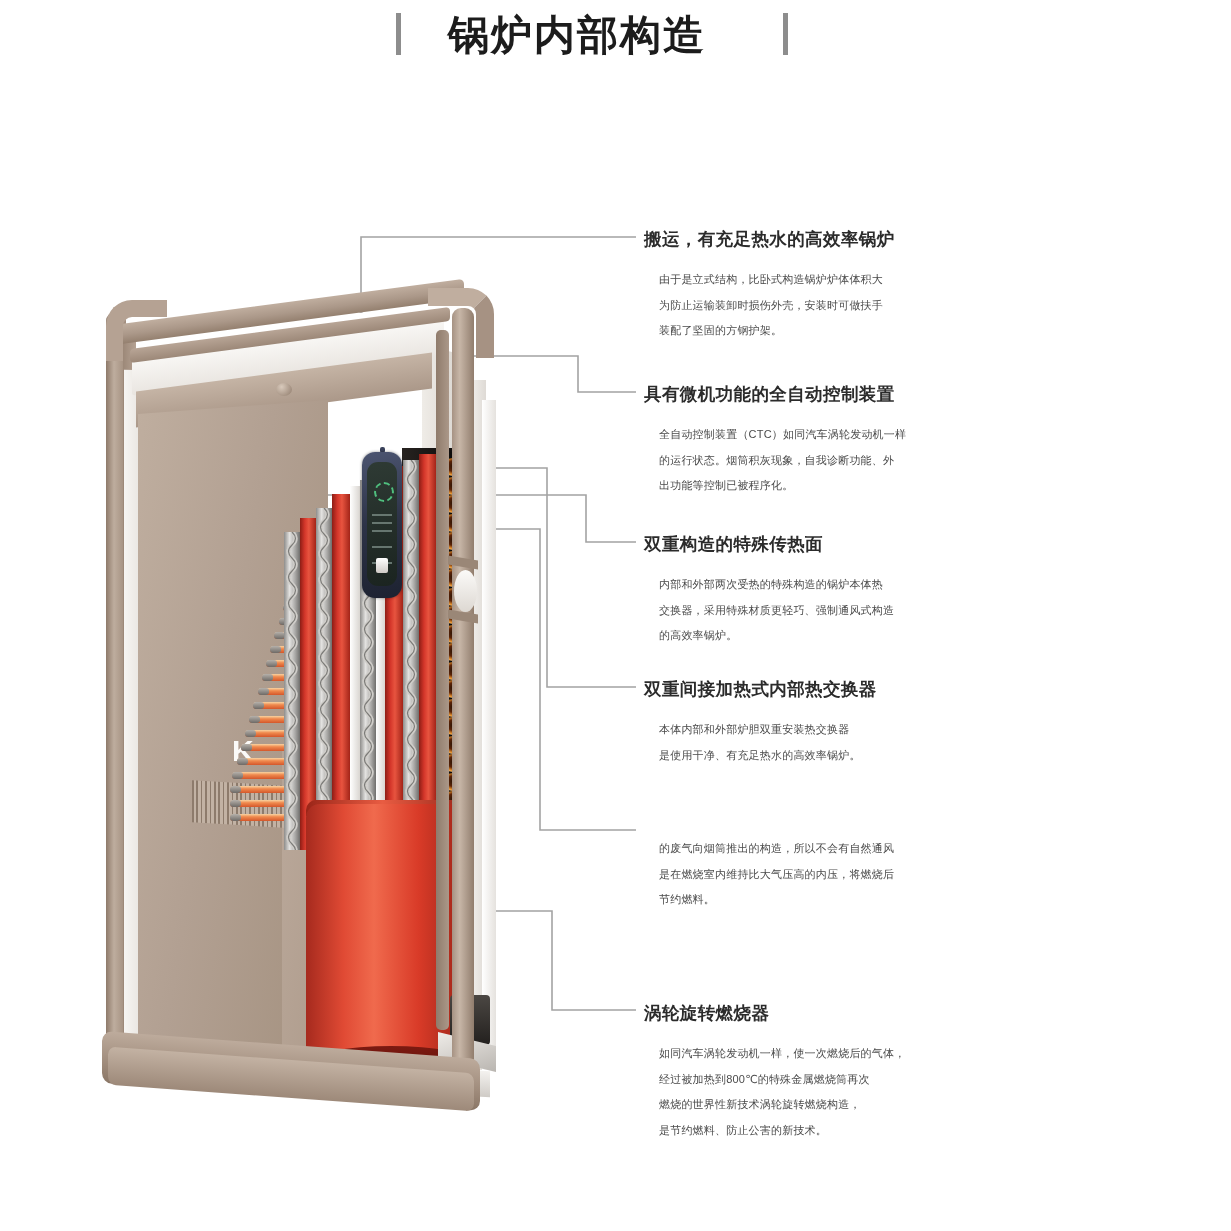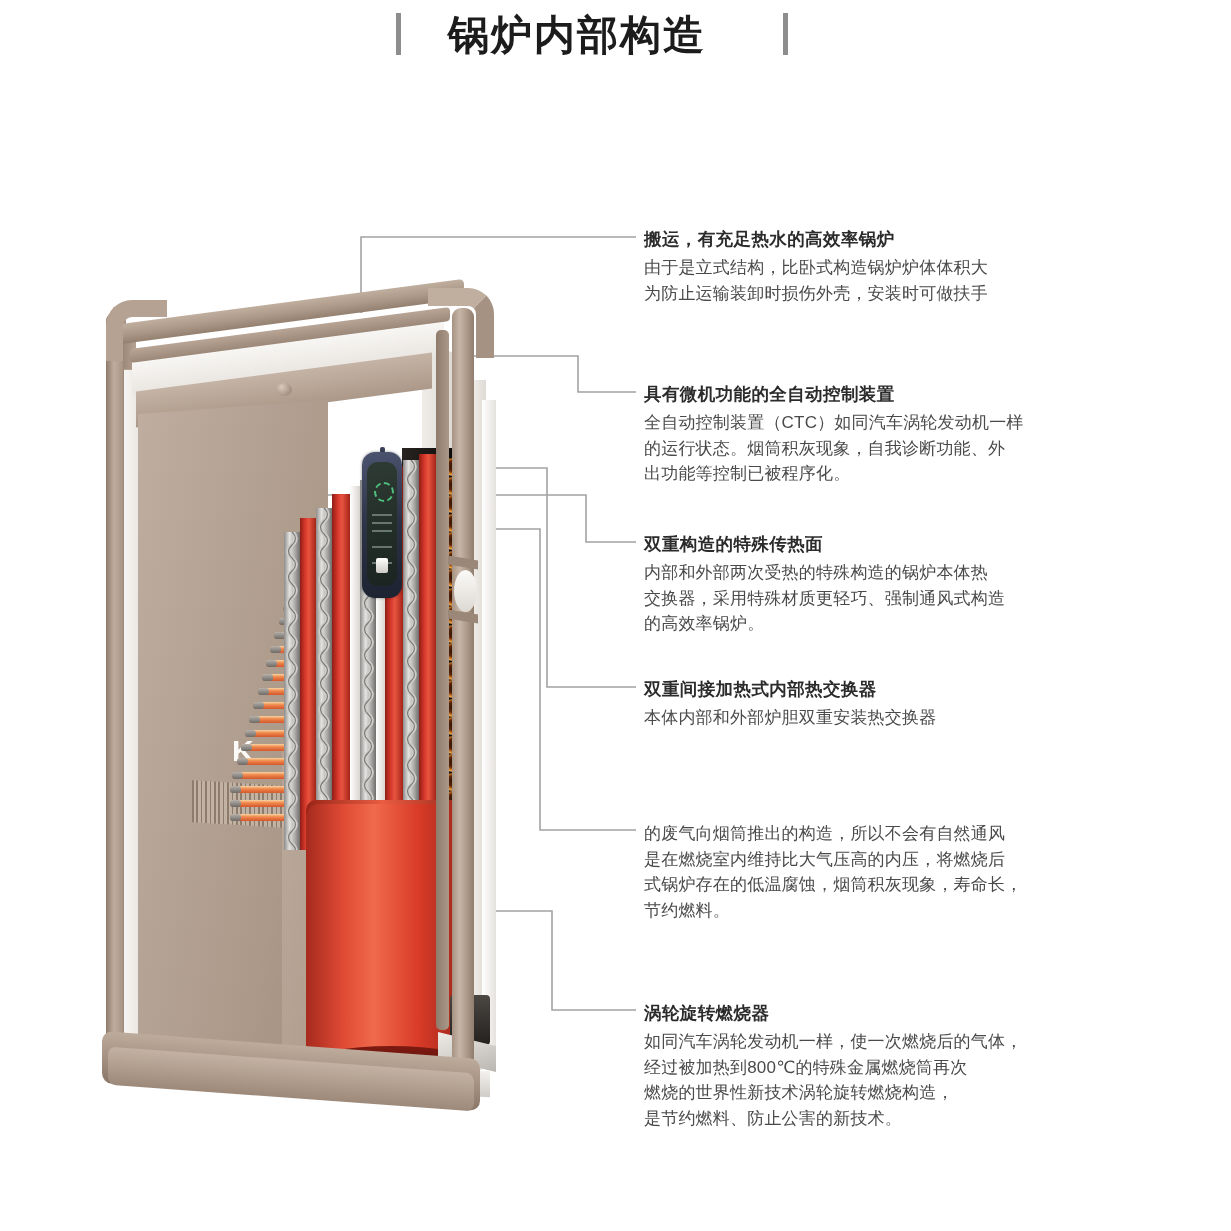--- a/index.html
+++ b/index.html
@@ -15,22 +15,22 @@
   #title-rule-left{left:396px;}
   #title-rule-right{left:783px;}
 
   
   #leaders{position:absolute;left:0;top:0;width:1231px;height:1231px;pointer-events:none;}
 
   
   .callout{position:absolute;width:430px;}
   .callout .c-title{font-size:17.5px;font-weight:bold;color:#2b2b2b;
       line-height:26px;letter-spacing:.4px;margin:0 0 3px 0;}
-  .callout .c-body{font-size:17px;color:#4a4a4a;line-height:25.5px;
-      letter-spacing:.2px;margin:0;}
+  .callout .c-body{font-size:11px;color:#4a4a4a;line-height:25.5px;
+      letter-spacing:.2px;margin:15px;}
   .callout .c-body div{white-space:nowrap;}
 
   #callout-0{left:644px;top:226px;}
   #callout-1{left:644px;top:381px;}
   #callout-2{left:644px;top:531px;}
   #callout-3{left:644px;top:676px;}
   #callout-4{left:644px;top:821px;}
   #callout-5{left:644px;top:1000px;}
 
   
@@ -381,20 +381,21 @@
 
   <div class="abs" id="frame-base"></div>
   <div class="abs" id="frame-base-front"></div>
 </div>
 
 <div class="callout" id="callout-0">
   <p class="c-title">搬运，有充足热水的高效率锅炉</p>
   <div class="c-body">
       <div>由于是立式结构，比卧式构造锅炉炉体体积大</div>
       <div>为防止运输装卸时损伤外壳，安装时可做扶手</div>
+      <div>装配了坚固的方钢护架。</div>
     </div>
 </div>
 <div class="callout" id="callout-1">
   <p class="c-title">具有微机功能的全自动控制装置</p>
   <div class="c-body">
       <div>全自动控制装置（CTC）如同汽车涡轮发动机一样</div>
       <div>的运行状态。烟筒积灰现象，自我诊断功能、外</div>
       <div>出功能等控制已被程序化。</div>
     </div>
 </div>
@@ -403,27 +404,27 @@
   <div class="c-body">
       <div>内部和外部两次受热的特殊构造的锅炉本体热</div>
       <div>交换器，采用特殊材质更轻巧、强制通风式构造</div>
       <div>的高效率锅炉。</div>
     </div>
 </div>
 <div class="callout" id="callout-3">
   <p class="c-title">双重间接加热式内部热交换器</p>
   <div class="c-body">
       <div>本体内部和外部炉胆双重安装热交换器</div>
+      <div>是使用干净、有充足热水的高效率锅炉。</div>
     </div>
 </div>
 <div class="callout" id="callout-4">
   <div class="c-body">
       <div>的废气向烟筒推出的构造，所以不会有自然通风</div>
       <div>是在燃烧室内维持比大气压高的内压，将燃烧后</div>
-      <div>式锅炉存在的低温腐蚀，烟筒积灰现象，寿命长，</div>
       <div>节约燃料。</div>
     </div>
 </div>
 <div class="callout" id="callout-5">
   <p class="c-title">涡轮旋转燃烧器</p>
   <div class="c-body">
       <div>如同汽车涡轮发动机一样，使一次燃烧后的气体，</div>
       <div>经过被加热到800℃的特殊金属燃烧筒再次</div>
       <div>燃烧的世界性新技术涡轮旋转燃烧构造，</div>
       <div>是节约燃料、防止公害的新技术。</div>

